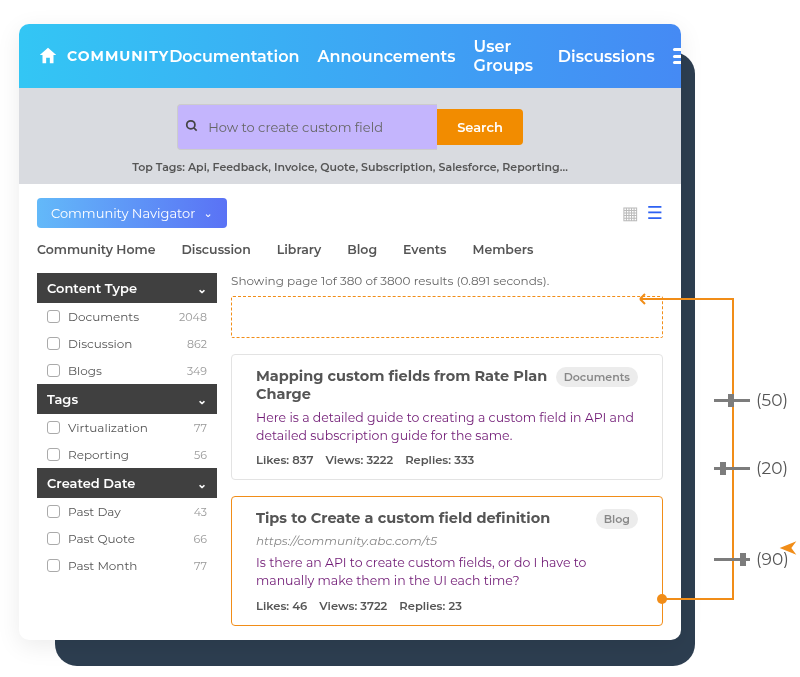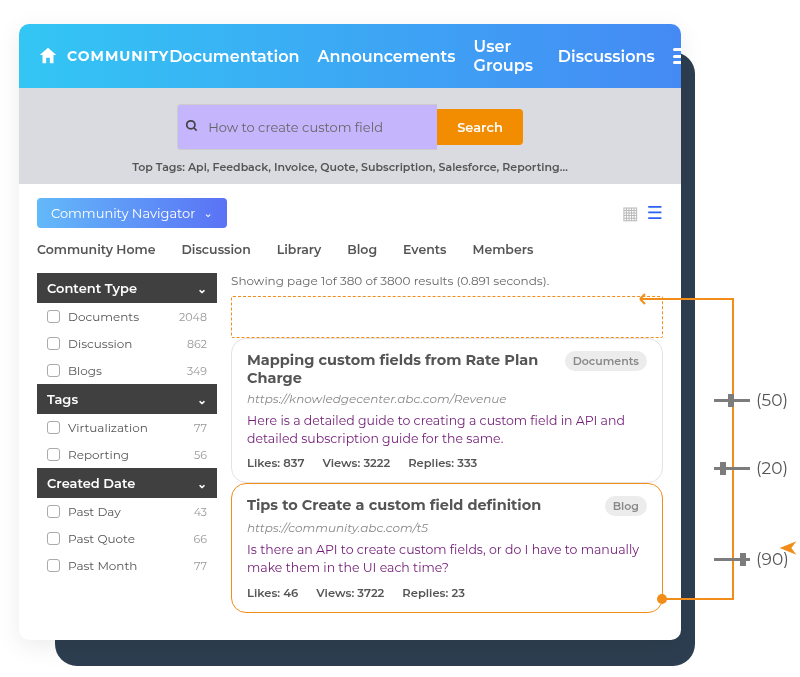--- a/index.html
+++ b/index.html
@@ -31,28 +31,28 @@
   .main-row { display: flex; gap: 14px; margin-top: 6px; }
   .sidebar { width: 180px; flex-shrink: 0; }
   .facet-head { background: #404040; color: #fff; font-size: 13px; font-weight: 600; padding: 7px 10px; display: flex; align-items: center; }
   .chev { margin-left: auto; font-size: 12px; }
   .facet-item { display: flex; align-items: center; padding: 6px 10px; font-size: 12px; color: #555; }
   .facet-item .cb { width: 13px; height: 13px; border: 1px solid #aaa; border-radius: 3px; margin-right: 8px; }
   .facet-item .cnt { margin-left: auto; color: #999; font-size: 11px; }
   .results { flex: 1; position: relative; }
   .rescount { font-size: 12px; color: #666; margin-bottom: 8px; }
   .placeholder { border: 1.5px dashed #f18d18; height: 42px; border-radius: 2px; position: relative; }
-  .card { border: 1px solid #e3e3e3; border-radius: 15px; padding: 12px 15px; margin-top: 0; }
+  .card { border: 1px solid #e3e3e3; border-radius: 4px; padding: 12px 24px; margin-top: 16px; }
   .card.hl { border: 1.5px solid #f18d18; }
   .card-title-row { display: flex; align-items: flex-start; }
   .card-title { font-size: 14.5px; font-weight: 700; color: #555; }
   .badge { margin-left: auto; background: #ececec; color: #888; font-size: 11px; padding: 3px 8px; border-radius: 10px; font-weight: 600; }
   .card-url { font-size: 12px; font-style: italic; color: #888; margin-top: 4px; }
   .card-desc { font-size: 12.5px; color: #701a75; margin-top: 6px; line-height: 1.45; }
-  .card-stats { font-size: 11.5px; color: #555; font-weight: 600; margin-top: 8px; display: flex; gap: 18px; }
+  .card-stats { font-size: 11.5px; color: #555; font-weight: 600; margin-top: 8px; display: flex; gap: 12px; }
   .arrow-in { position: absolute; top: 292px; left: 636px; z-index: 3; display: flex; align-items: center; }
   .arrow-in svg { display: block; }
   .hline { position: absolute; height: 2px; background: #f18d18; z-index: 2; }
   .vline { position: absolute; width: 2px; background: #f18d18; z-index: 2; }
   .hdot { width: 10px; height: 10px; background: #f18d18; border-radius: 50%; position: absolute; z-index: 3; }
   .slider { position: absolute; display: flex; align-items: center; z-index: 3; }
   .slider .track { width: 36px; height: 3px; background: #7c7c7c; position: relative; }
   .slider .thumb { width: 6px; height: 13px; background: #7c7c7c; position: absolute; top: -5px; }
   .slider .lbl { font-size: 17px; color: #555; margin-left: 6px; }
   .plane { position: absolute; right: 2px; top: 538px; z-index: 3; }
@@ -174,21 +174,20 @@
 
       <div class="results">
         <div class="rescount">Showing page 1of 380 of 3800 results (0.891 seconds).</div>
         <div class="placeholder"></div>
 
         <div class="card">
           <div class="card-title-row">
             <span class="card-title">Mapping custom fields from Rate Plan Charge</span>
             <span class="badge">Documents</span>
           </div>
-          <div class="card-url">https://knowledgecenter.abc.com/Revenue</div>
           <div class="card-desc">Here is a detailed guide to creating a custom field in API and detailed subscription guide for the same.</div>
           <div class="card-stats">
             <span>Likes: 837</span>
               <span>Views: 3222</span>
               <span>Replies: 333</span>
           </div>
         </div>
 
         <div class="card hl">
           <div class="card-title-row">

